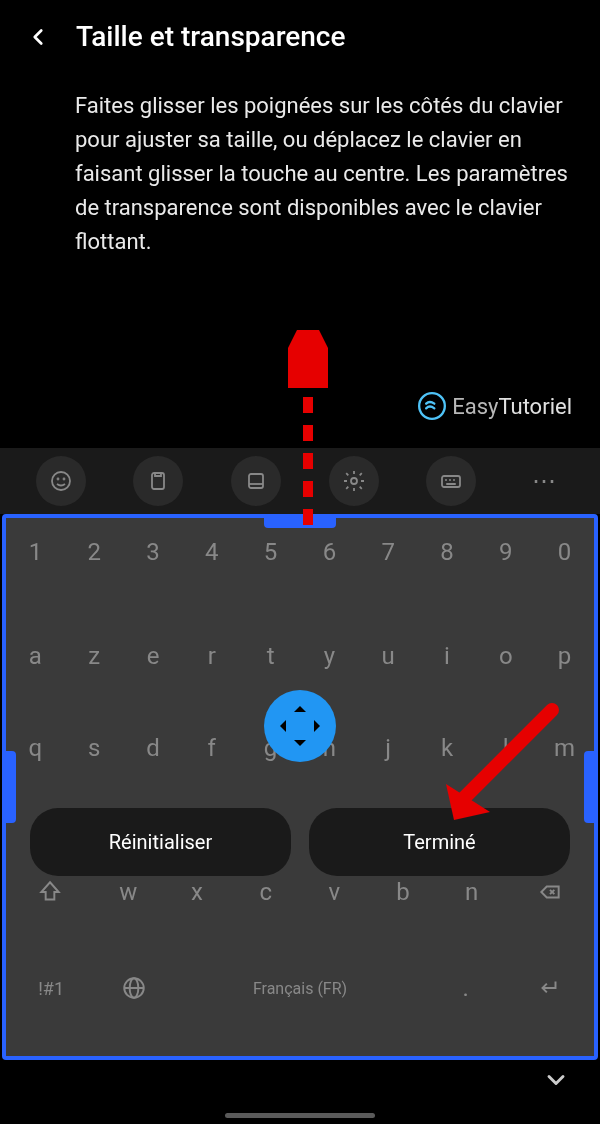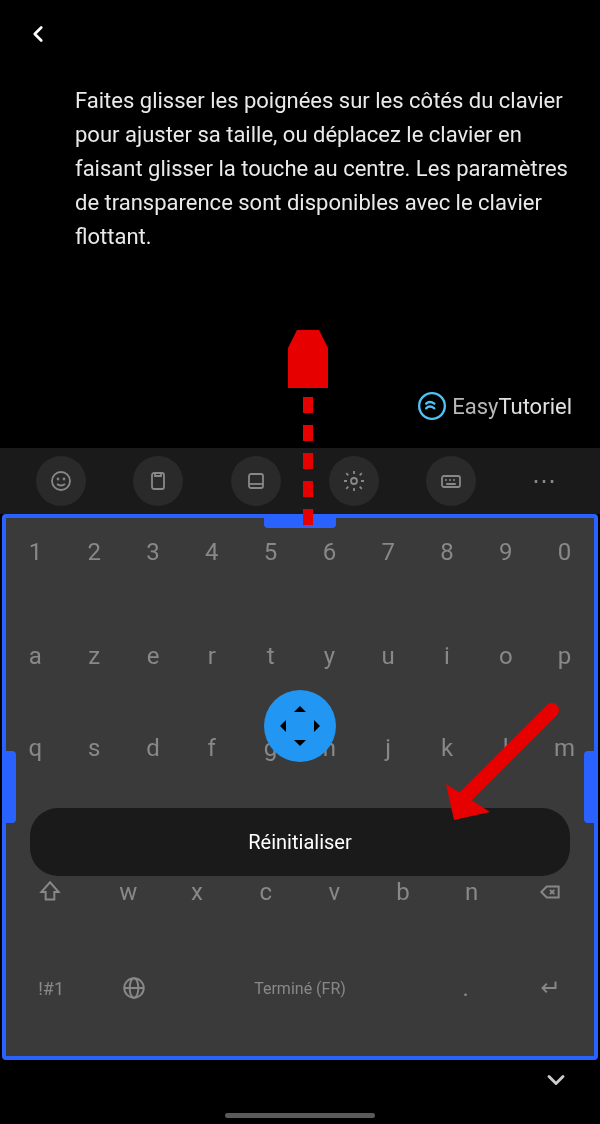--- a/index.html
+++ b/index.html
@@ -43,20 +43,21 @@
 </style>
 </head>
 <body>
 
 <div class="header">
   <div class="back-arrow">
     <svg viewBox="0 0 24 24" width="26" height="26" fill="none" stroke="#fff" stroke-width="2.5" stroke-linecap="round" stroke-linejoin="round">
         <polyline points="15 18 9 12 15 6"></polyline>
       </svg>
   </div>
+  <div class="title">Taille et transparence</div>
 </div>
 
 <div class="description">Faites glisser les poignées sur les côtés du clavier pour ajuster sa taille, ou déplacez le clavier en faisant glisser la touche au centre. Les paramètres de transparence sont disponibles avec le clavier flottant.</div>
 
 <div class="watermark">
   <svg viewBox="0 0 24 24">
       <circle cx="12" cy="12" r="11" fill="none" stroke="#4fc3f7" stroke-width="2"></circle>
       <path d="M 7 10 Q 10 7 14 10 M 7 14 Q 10 11 14 14" fill="none" stroke="#4fc3f7" stroke-width="2" stroke-linecap="round"></path>
     </svg>
   <span><span>Easy</span><span class="bold">Tutoriel</span></span>
@@ -169,38 +170,39 @@
     <div style="height:28px"></div>
     <div class="row row-bottom">
       <div class="key kwide" style="font-size:18px">!#1</div>
       <div class="key">
           <svg viewBox="0 0 24 24" fill="none" stroke-width="1.8">
             <circle cx="12" cy="12" r="9"></circle>
             <ellipse cx="12" cy="12" rx="4" ry="9"></ellipse>
             <line x1="3" y1="12" x2="21" y2="12"></line>
           </svg>
         </div>
-      <div class="key kspace" style="font-size:16px">Terminé (FR)</div>
+      <div class="key kspace" style="font-size:16px">Français (FR)</div>
       <div class="key">.</div>
       <div class="key kwide">
           <svg viewBox="0 0 24 24" fill="none" stroke-width="1.8">
             <path d="M18 6 V12 H7 M10 8 L6 12 L10 16"></path>
           </svg>
         </div>
     </div>
 
     <div class="move-handle">
       <div class="arrow-tri up"></div>
       <div class="arrow-tri down"></div>
       <div class="arrow-tri lft"></div>
       <div class="arrow-tri rgt"></div>
     </div>
 
     <div class="btns">
       <div class="pill">Réinitialiser</div>
+      <div class="pill">Terminé</div>
     </div>
   </div>
 </div>
 
 <svg class="dashed-arrow" viewBox="0 0 40 200">
   <defs>
       <marker id="rah" markerWidth="12" markerHeight="12" refX="6" refY="6" orient="auto">
         <path d="M2 2 L10 6 L2 10 Z" fill="#e60000"></path>
       </marker>
     </defs>

